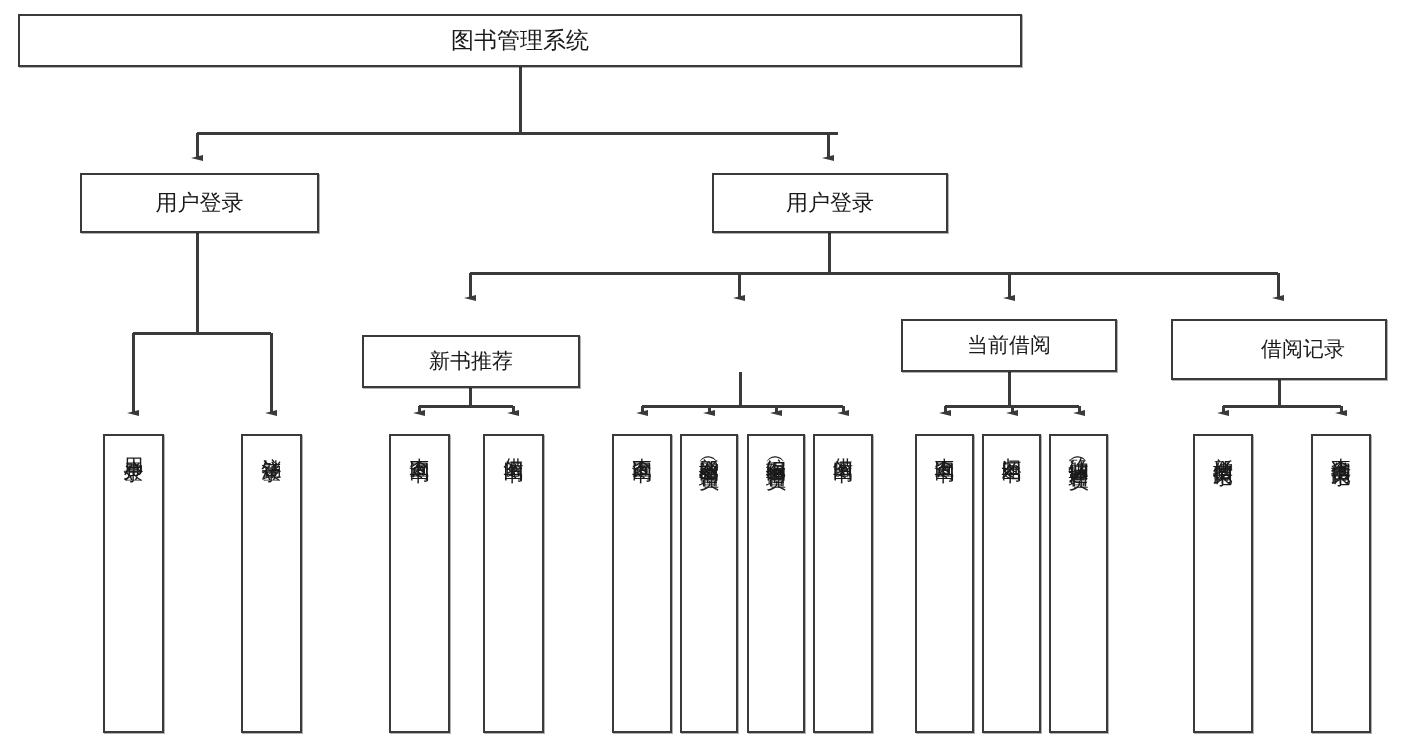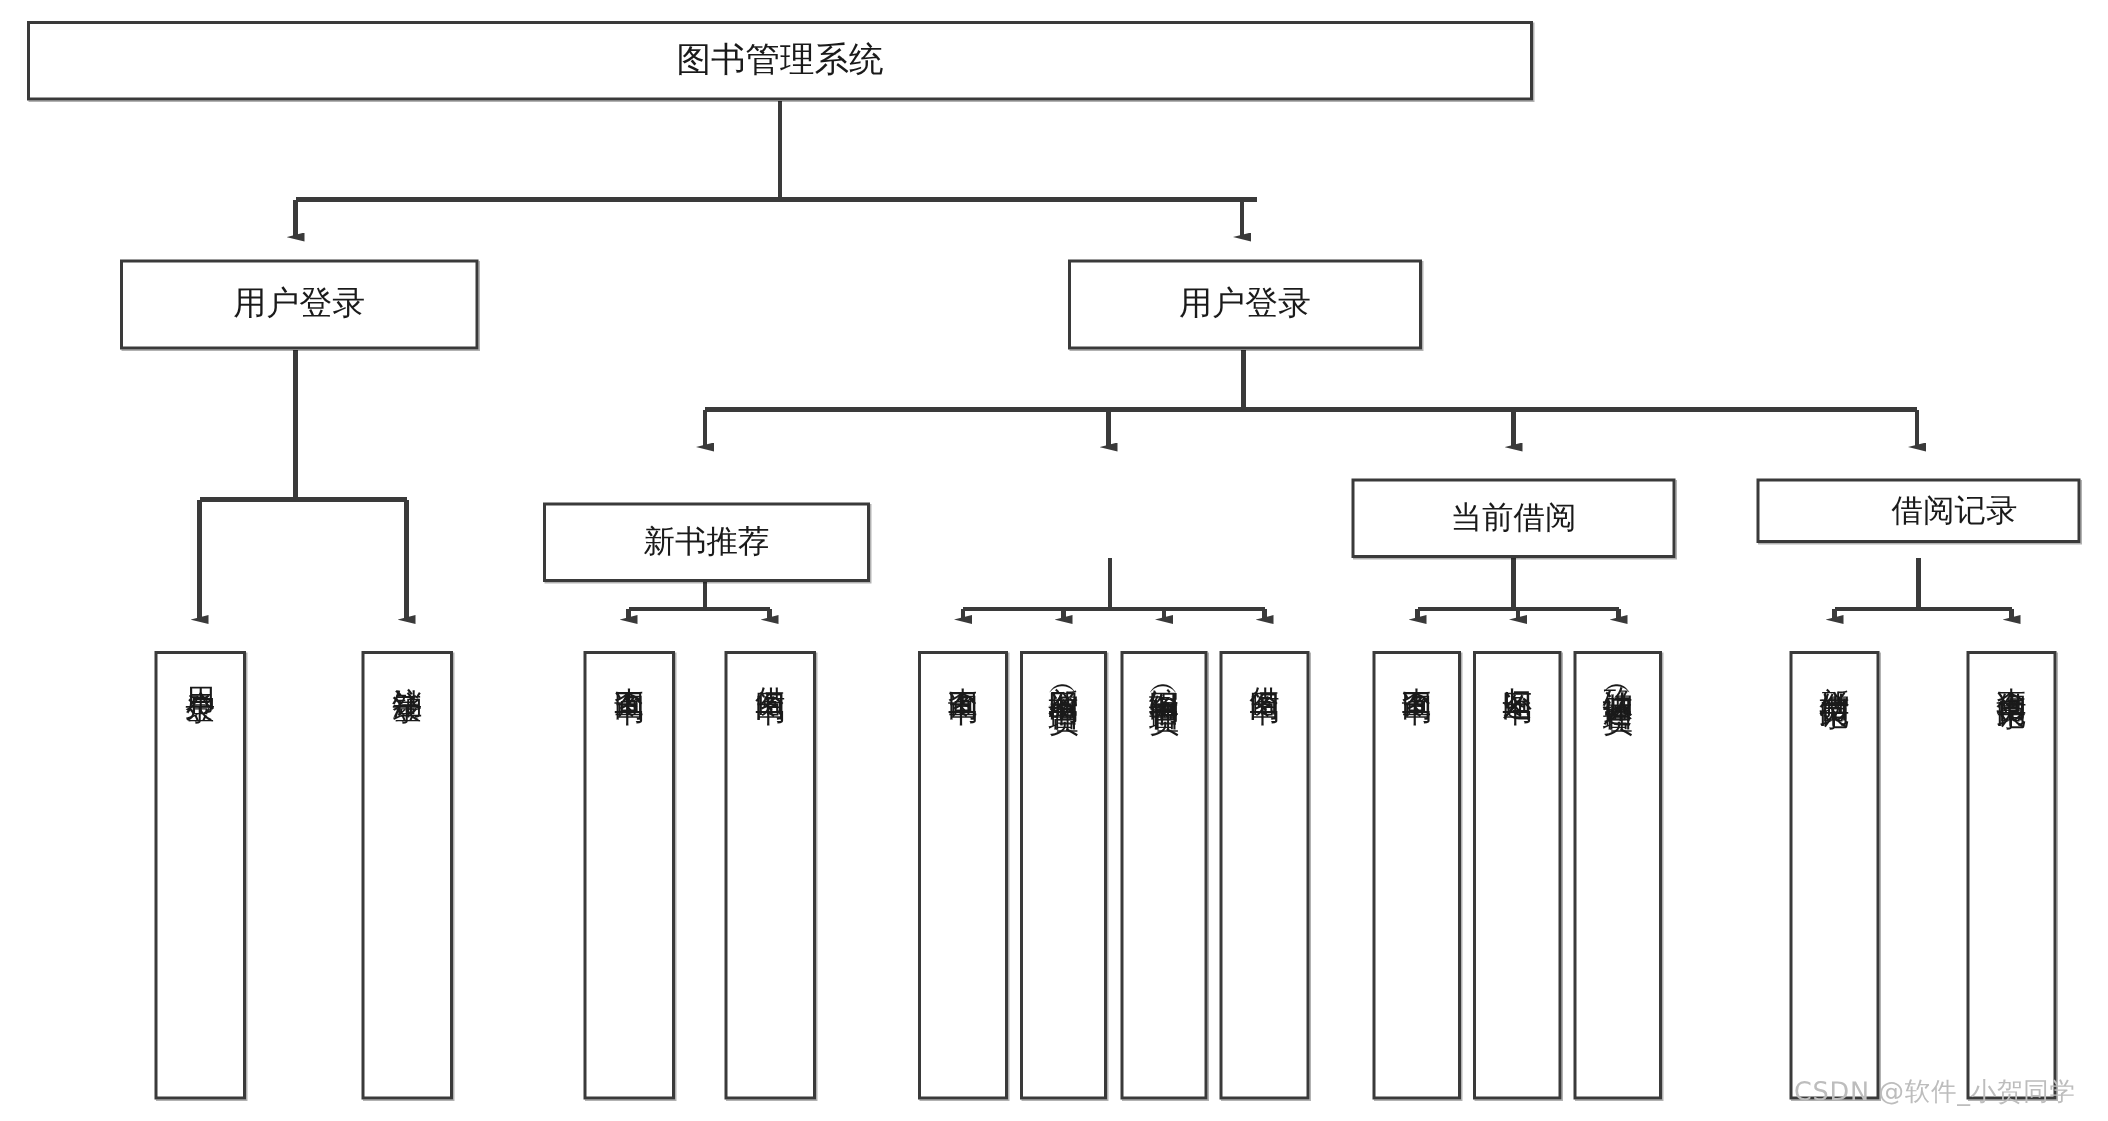--- a/index.html
+++ b/index.html
@@ -133,21 +133,21 @@
   <div class="node lvl2" style="left:712px; top:173px; width:236px; height:60px;">
     <span class="lbl">用户登录</span>
   </div>
 
   <div class="node lvl3" style="left:362px; top:319px; width:218px; height:53px;margin-top:16px;">
     <span class="lbl">新书推荐</span>
   </div>
   <div class="node lvl3" style="left:901px; top:319px; width:216px; height:53px;">
     <span class="lbl">当前借阅</span>
   </div>
-  <div class="node lvl3" style="left:1171px; top:319px; width:216px; height:43px;padding-left:48px;">
+  <div class="node lvl3" style="left:1171px; top:319px; width:216px; height:61px;padding-left:48px;">
     <span class="lbl">借阅记录</span>
   </div>
 
   <div class="node leaf" style="left:103px; top:434px; width:61px; height:299px;">
     <span class="lbl">用户登录</span>
   </div>
   <div class="node leaf" style="left:241px; top:434px; width:61px; height:299px;">
     <span class="lbl">注销登录</span>
   </div>
 
@@ -181,17 +181,14 @@
     <span class="lbl">确认归还（管理员）</span>
   </div>
 
   <div class="node leaf" style="left:1193px; top:434px; width:60px; height:299px;">
     <span class="lbl">新增借阅记录</span>
   </div>
   <div class="node leaf" style="left:1311px; top:434px; width:60px; height:299px;">
     <span class="lbl">查询借阅记录</span>
   </div>
 
-  <div class="watermark" style="left:1196px; top:716px;">
-    <span>CSDN @软件_小贺同学</span>
-  </div>
 
 </div>
 
 </body></html>

